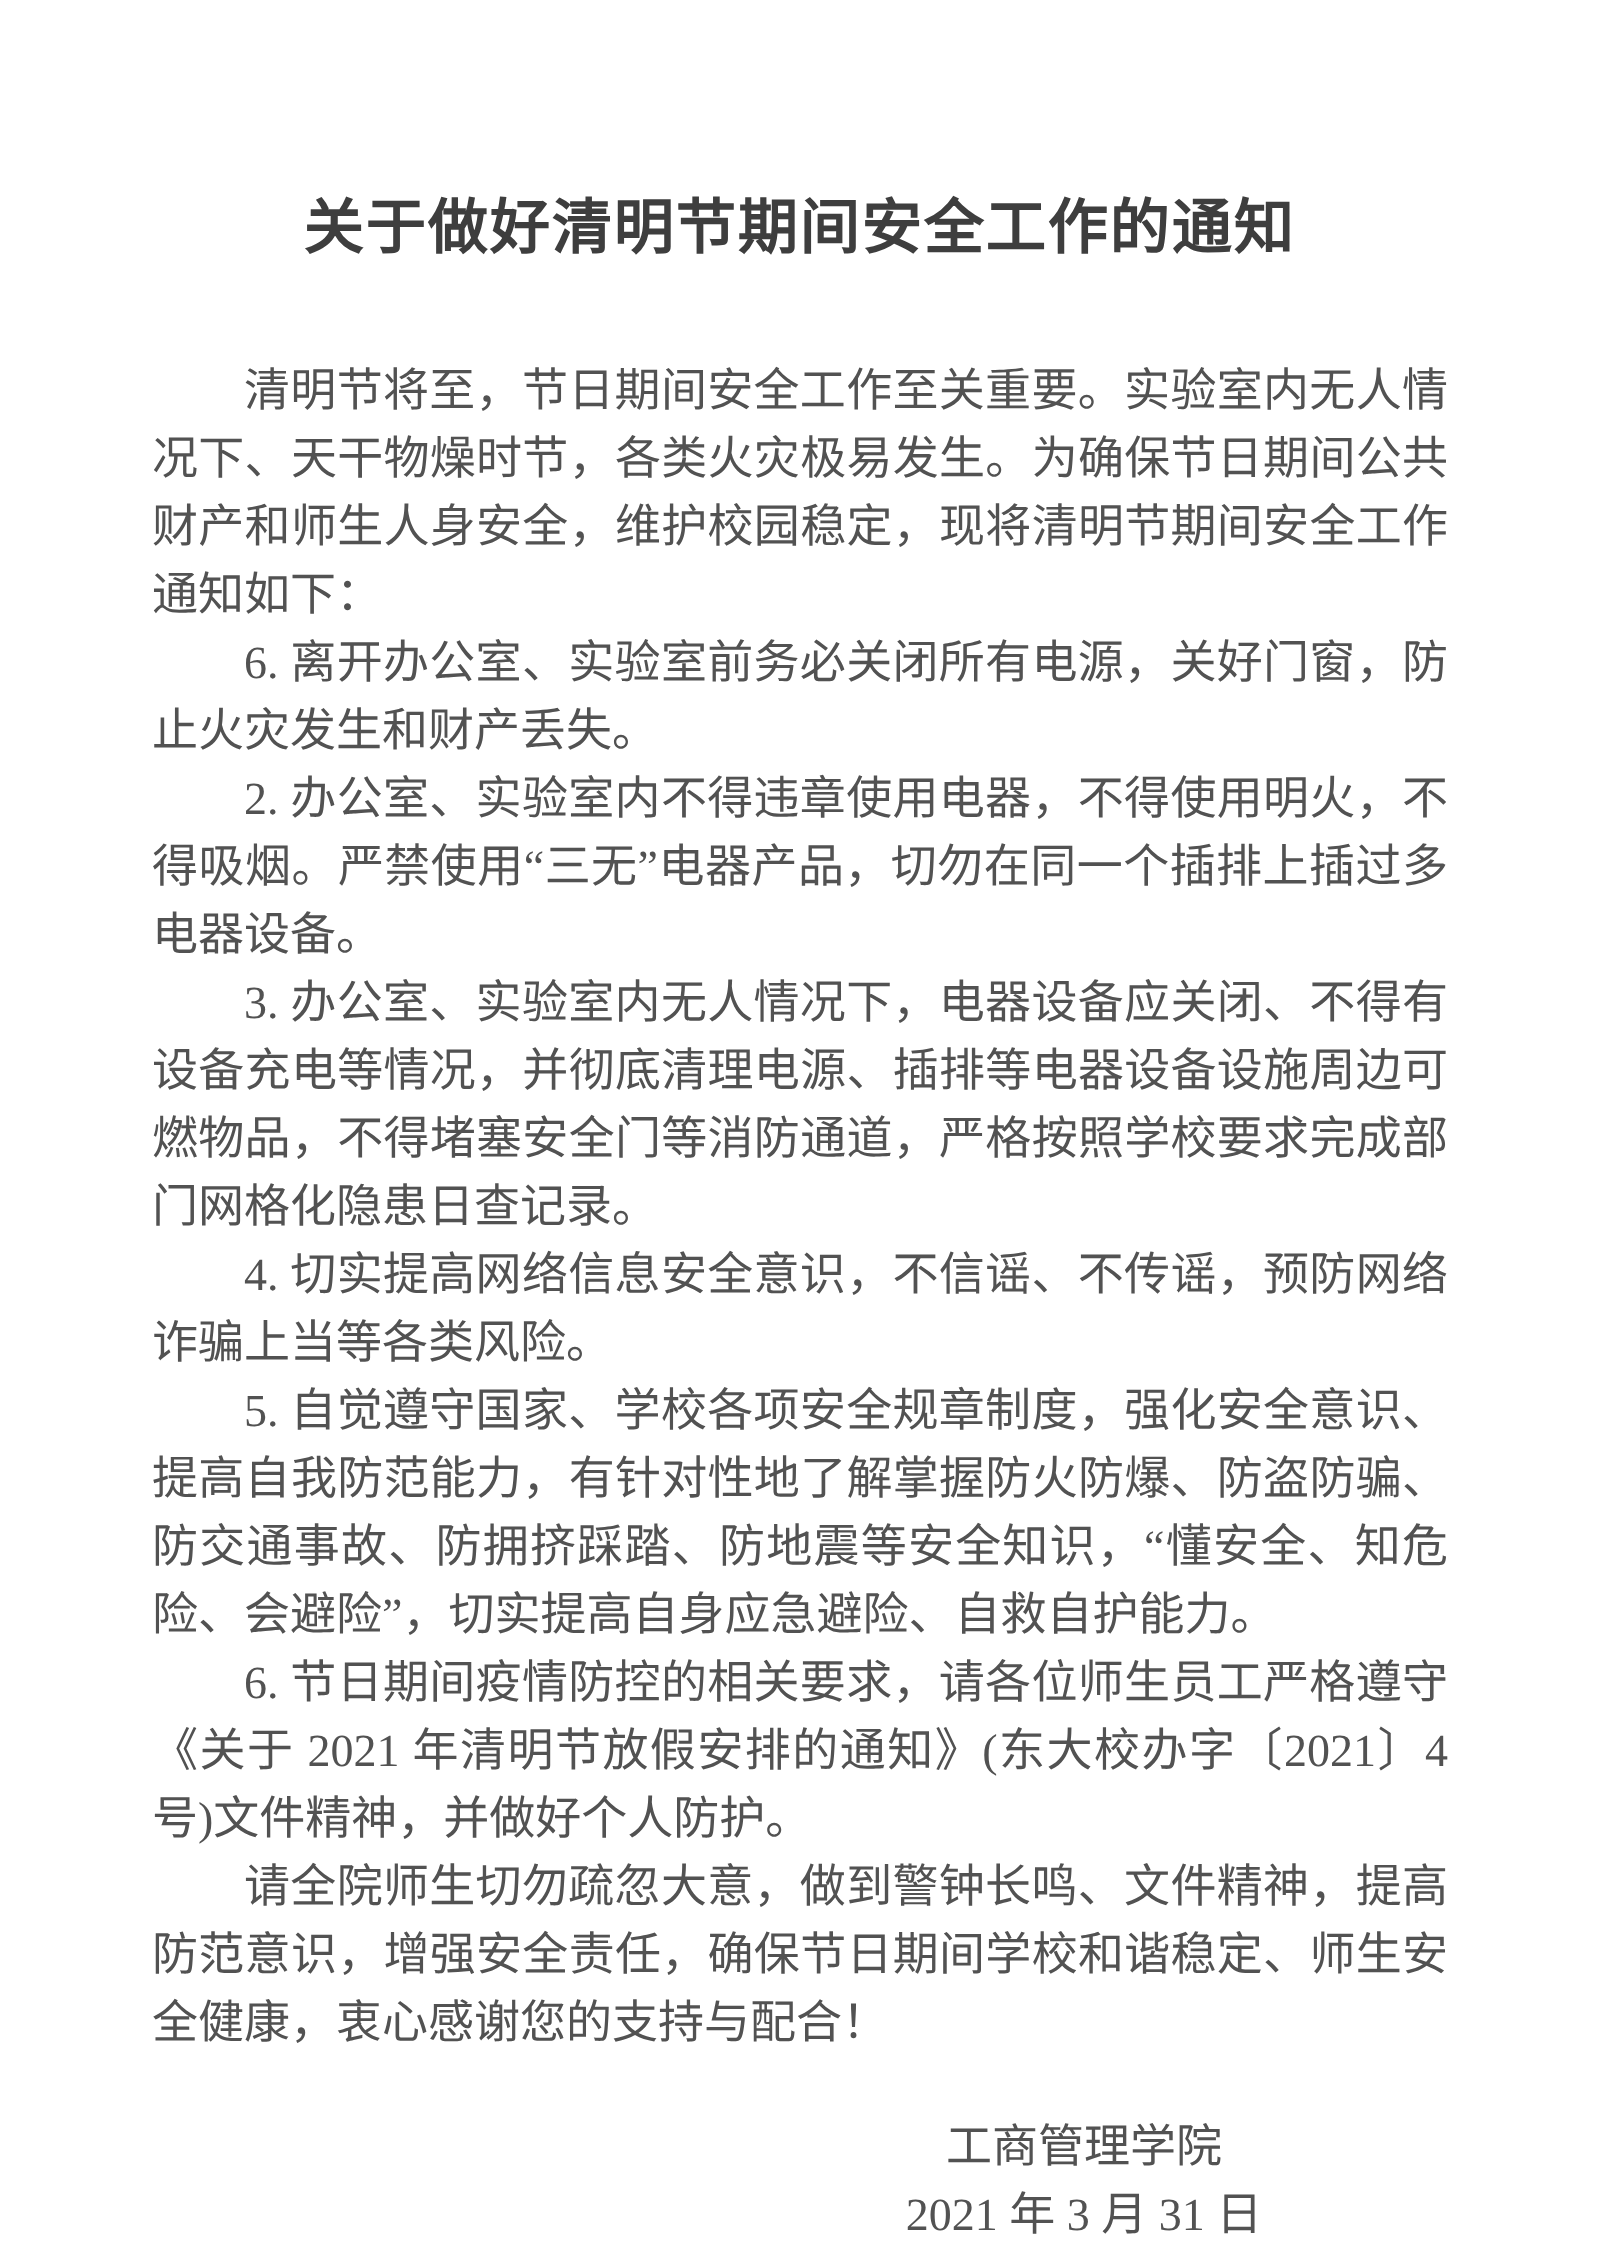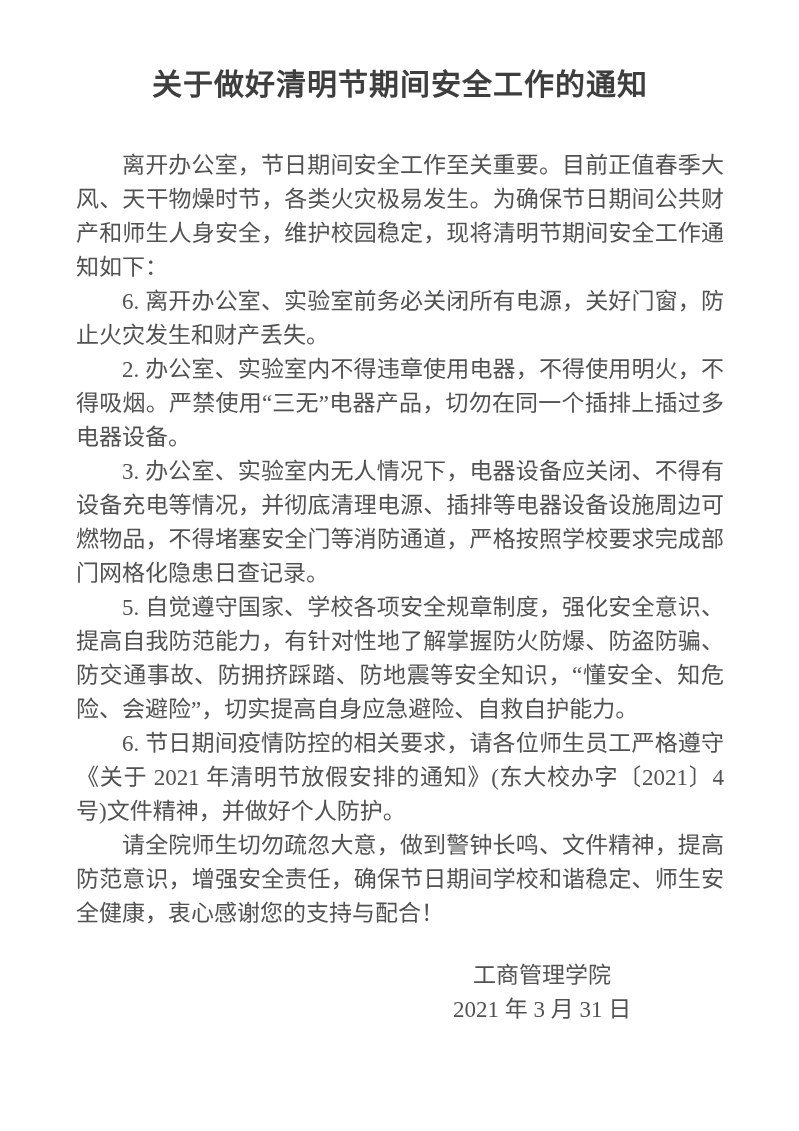--- a/index.html
+++ b/index.html
@@ -7,21 +7,21 @@
     padding: 0;
     background: #ffffff;
   }
   .page {
     position: relative;
     width: 799px;
     height: 1131px;
     margin: 0 auto;
     background: #ffffff;
     box-sizing: border-box;
-    padding: 62px 75px 0 76px;
+    padding: 92px 75px 0 76px;
     overflow: hidden;
     font-family: "Liberation Serif", "DejaVu Serif", serif;
   }
   .doc-title {
     margin: 0 0 41px 0;
     font-size: 30px;
     line-height: 46px;
     font-weight: bold;
     text-align: center;
     color: #3e3e3e;
@@ -48,24 +48,25 @@
     color: #525252;
   }
 </style>
 </head>
 <body>
 
 <div class="page">
   <h1 class="doc-title">关于做好清明节期间安全工作的通知</h1>
 
   <div class="doc-body">
-    <p>离开办公室，节日期间安全工作至关重要。目前正值春季大风、天干物燥时节，各类火灾极易发生。为确保节日期间公共财产和师生人身安全，维护校园稳定，现将清明节期间安全工作通知如下：</p>
+    <p>清明节将至，节日期间安全工作至关重要。实验室内无人情况下、天干物燥时节，各类火灾极易发生。为确保节日期间公共财产和师生人身安全，维护校园稳定，现将清明节期间安全工作通知如下：</p>
     <p>6. 离开办公室、实验室前务必关闭所有电源，关好门窗，防止火灾发生和财产丢失。</p>
     <p>2. 办公室、实验室内不得违章使用电器，不得使用明火，不得吸烟。严禁使用“三无”电器产品，切勿在同一个插排上插过多电器设备。</p>
     <p>3. 办公室、实验室内无人情况下，电器设备应关闭、不得有设备充电等情况，并彻底清理电源、插排等电器设备设施周边可燃物品，不得堵塞安全门等消防通道，严格按照学校要求完成部门网格化隐患日查记录。</p>
+    <p>4. 切实提高网络信息安全意识，不信谣、不传谣，预防网络诈骗上当等各类风险。</p>
     <p>5. 自觉遵守国家、学校各项安全规章制度，强化安全意识、提高自我防范能力，有针对性地了解掌握防火防爆、防盗防骗、防交通事故、防拥挤踩踏、防地震等安全知识，“懂安全、知危险、会避险”，切实提高自身应急避险、自救自护能力。</p>
     <p>6. 节日期间疫情防控的相关要求，请各位师生员工严格遵守《关于 2021 年清明节放假安排的通知》(东大校办字〔2021〕4 号)文件精神，并做好个人防护。</p>
     <p>请全院师生切勿疏忽大意，做到警钟长鸣、文件精神，提高防范意识，增强安全责任，确保节日期间学校和谐稳定、师生安全健康，衷心感谢您的支持与配合！</p>
   </div>
 
   <div class="signature-block">
     <div>工商管理学院</div>
     <div>2021 年 3 月 31 日</div>
   </div>
 </div>

